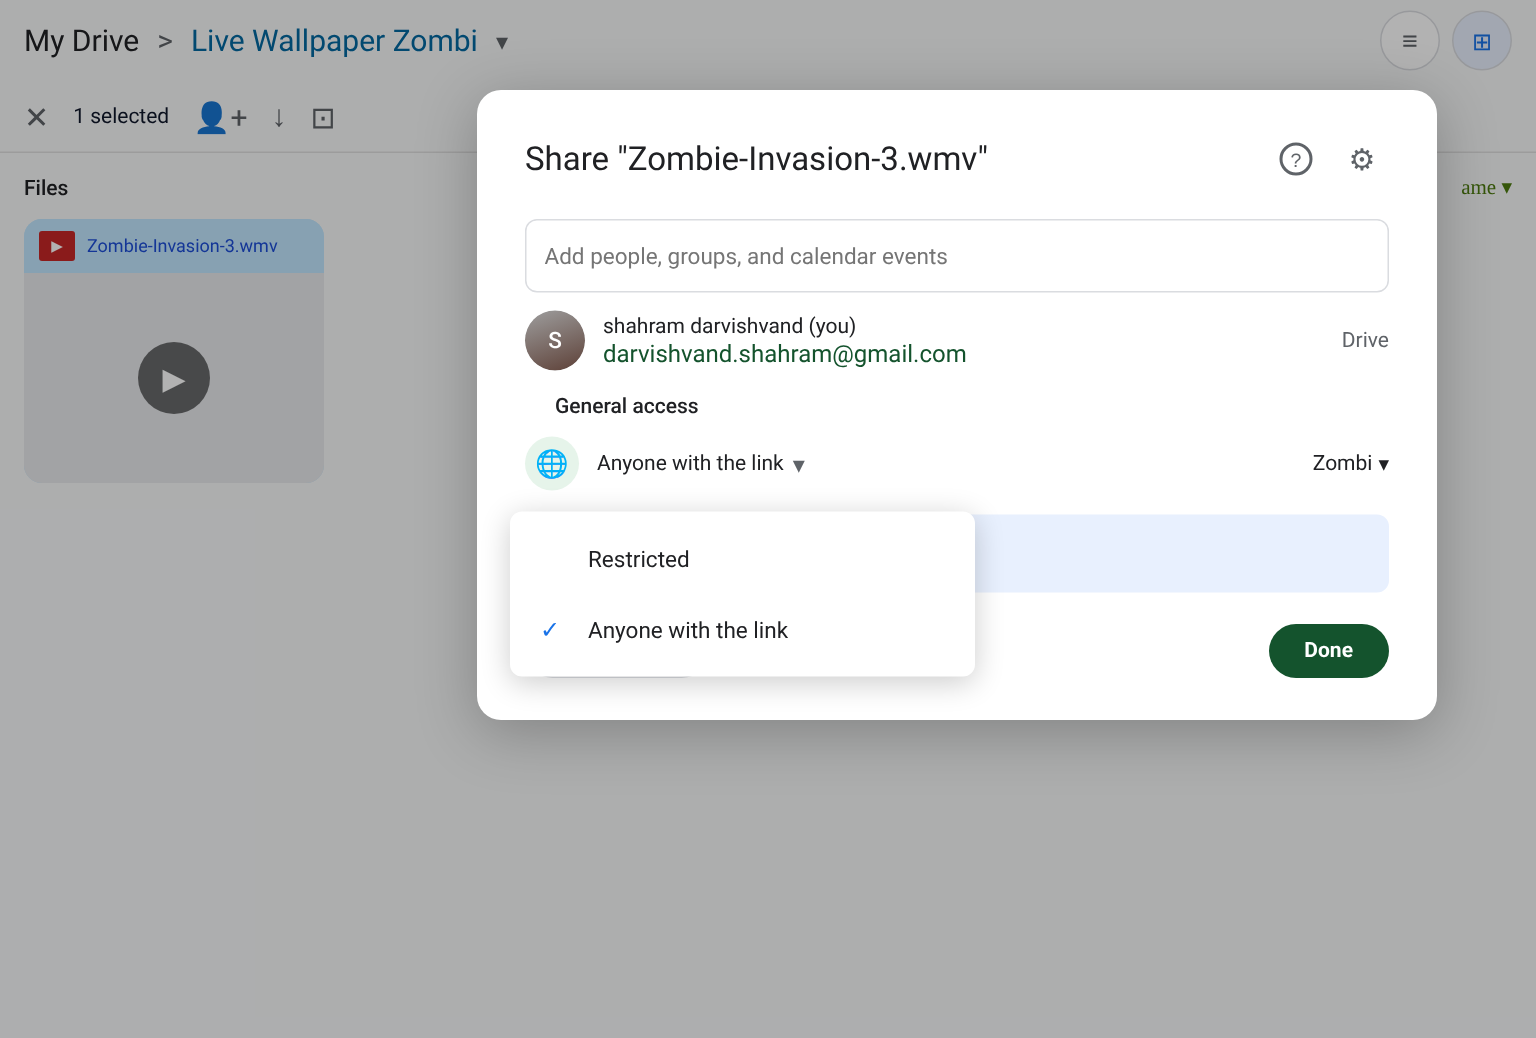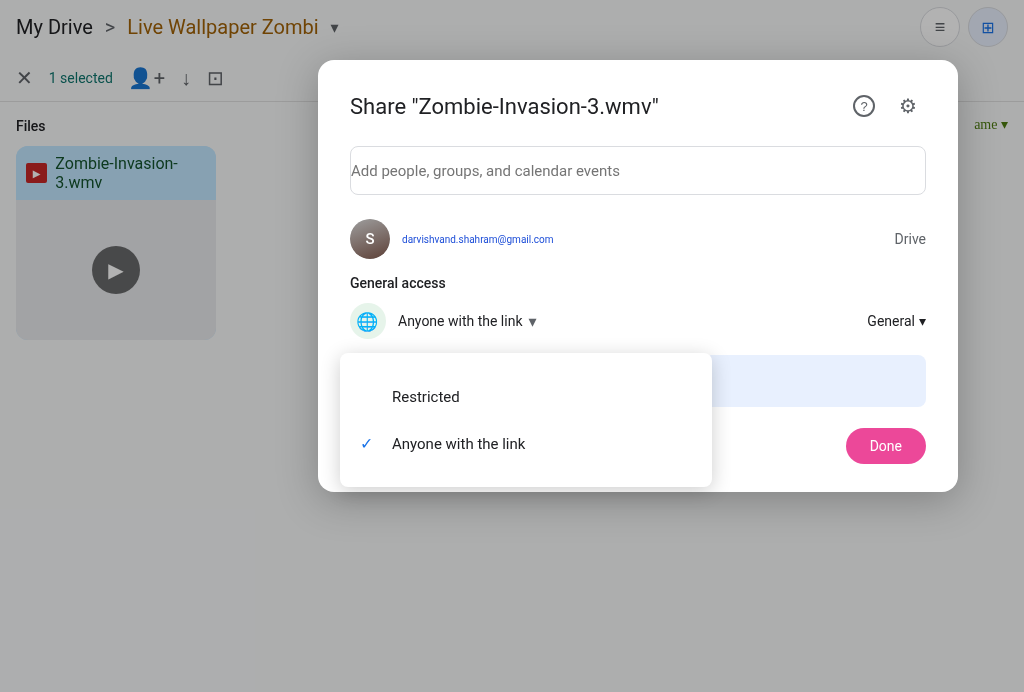--- a/index.html
+++ b/index.html
@@ -39,21 +39,21 @@
       color: #202124;
       font-weight: 400;
     }
     .breadcrumb-sep {
       font-size: 20px;
       color: #5f6368;
       margin: 0 4px;
     }
     .breadcrumb-folder {
       font-size: 20px;
-      color: #a16207;
+      color: #0369a1;
       font-weight: 400;
     }
     .chevron-down-icon {
       font-size: 16px;
       color: #5f6368;
       margin-left: 4px;
     }
     .top-bar-right {
       margin-left: auto;
       display: flex;
@@ -102,21 +102,21 @@
       border-bottom: 1px solid #e0e0e0;
       z-index: 1;
     }
     .toolbar-close {
       font-size: 20px;
       color: #5f6368;
       cursor: pointer;
     }
     .toolbar-selected {
       font-size: 14px;
-      color: #0f766e;
+      color: #0f172a;
     }
     .toolbar-icon {
       font-size: 20px;
       color: #5f6368;
       cursor: pointer;
     }
 
     
     .files-area {
       position: absolute;
@@ -153,22 +153,22 @@
       height: 20px;
       background: #c62828;
       border-radius: 2px;
       display: flex;
       align-items: center;
       justify-content: center;
       font-size: 10px;
       color: white;
     }
     .file-name-text {
-      font-size: 16px;
-      color: #14532d;
+      font-size: 12px;
+      color: #1d4ed8;
       font-weight: 400;
     }
     .file-thumbnail {
       width: 100%;
       height: 140px;
       background: #e8eaed;
       display: flex;
       align-items: center;
       justify-content: center;
     }
@@ -227,22 +227,22 @@
       cursor: pointer;
       font-size: 20px;
       color: #5f6368;
       margin-left: 8px;
     }
 
     
     .people-input-wrap {
       border: 1px solid #dadce0;
       border-radius: 8px;
-      padding: 14px 0;
-      margin-bottom: 24px;
+      padding: 14px 12px;
+      margin-bottom: 12px;
     }
     .people-input {
       border: none;
       outline: none;
       font-size: 15px;
       color: #5f6368;
       width: 100%;
       background: transparent;
       font-family: inherit;
     }
@@ -271,34 +271,35 @@
       align-items: center;
       justify-content: center;
     }
     .person-info { flex: 1; }
     .person-name {
       font-size: 14px;
       color: #202124;
       font-weight: 400;
     }
     .person-email {
-      font-size: 10px;
-      color: #1d4ed8;
+      font-size: 16px;
+      color: #14532d;
     }
     .person-role {
       font-size: 14px;
       color: #5f6368;
     }
 
     
     .general-access-title {
       font-size: 14px;
       font-weight: 500;
       color: #202124;
       margin-bottom: 12px;
+      margin-left: 20px;
     }
     .access-row {
       display: flex;
       align-items: center;
       gap: 12px;
       position: relative;
     }
     .globe-icon-wrap {
       width: 36px;
       height: 36px;
@@ -330,26 +331,26 @@
       font-size: 14px;
       color: #202124;
       cursor: pointer;
     }
 
     
     .dropdown-menu {
       position: absolute;
       top: 50px;
       left: -10px;
-      width: 372px;
+      width: 310px;
       background: white;
       border-radius: 8px;
       box-shadow: 0 4px 20px rgba(0,0,0,0.2);
       z-index: 30;
-      padding: 20px 0;
+      padding: 8px 0;
     }
     .dropdown-item {
       display: flex;
       align-items: center;
       padding: 14px 20px;
       font-size: 15px;
       color: #202124;
       cursor: pointer;
       gap: 12px;
     }
@@ -395,27 +396,27 @@
       border-radius: 20px;
       padding: 8px 18px;
       background: white;
       cursor: pointer;
       font-size: 14px;
       color: #1a73e8;
       font-family: inherit;
       font-weight: 500;
     }
     .done-btn {
-      background: #ec4899;
+      background: #14532d;
       color: white;
       border: none;
       border-radius: 20px;
       padding: 10px 24px;
       font-size: 14px;
-      font-weight: 400;
+      font-weight: 700;
       cursor: pointer;
       font-family: inherit;
     }
 
     
     .name-col-header {
       position: absolute;
       top: 102px;
       right: 0;
       font-size: 14px;
@@ -487,36 +488,37 @@
   <div class="people-input-wrap">
     <input class="people-input" type="text" placeholder="Add people, groups, and calendar events" style="">
   </div>
 
   <div class="person-row">
     <div class="avatar">
 
       <div style="width:40px;height:40px;border-radius:50%;background:linear-gradient(160deg,#9e9e9e,#5d4037);display:flex;align-items:center;justify-content:center;color:white;font-size:15px;font-weight:500;">S</div>
     </div>
     <div class="person-info">
+      <div class="person-name">shahram darvishvand (you)</div>
       <div class="person-email">darvishvand.shahram@gmail.com</div>
     </div>
     <span class="person-role">Drive</span>
   </div>
 
   <div class="general-access-title">General access</div>
   <div class="access-row">
     <div class="globe-icon-wrap">
       <span style="font-size:18px; color:#1e8e3e;">🌐</span>
     </div>
     <div class="access-dropdown">
       <span>Anyone with the link</span>
       <span class="chevron">▾</span>
     </div>
     <div class="viewer-dropdown">
-      <span>General</span>
+      <span>Zombi</span>
       <span>▾</span>
     </div>
 
     <div class="dropdown-menu">
       <div class="dropdown-item">
         <span class="dropdown-check" style="opacity:0;">✓</span>
         <span>Restricted</span>
       </div>
       <div class="dropdown-item">
         <span class="dropdown-check">✓</span>

